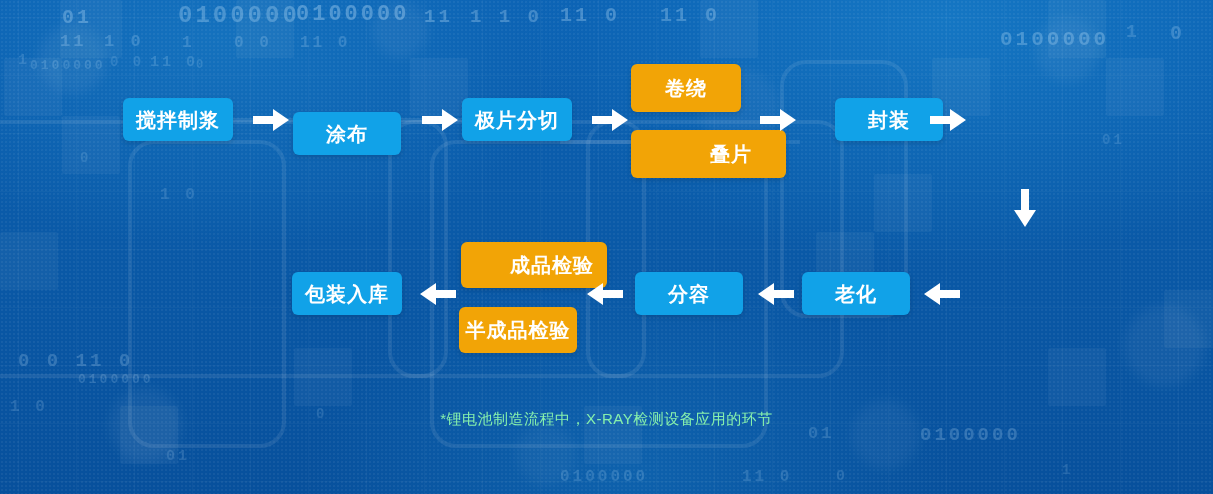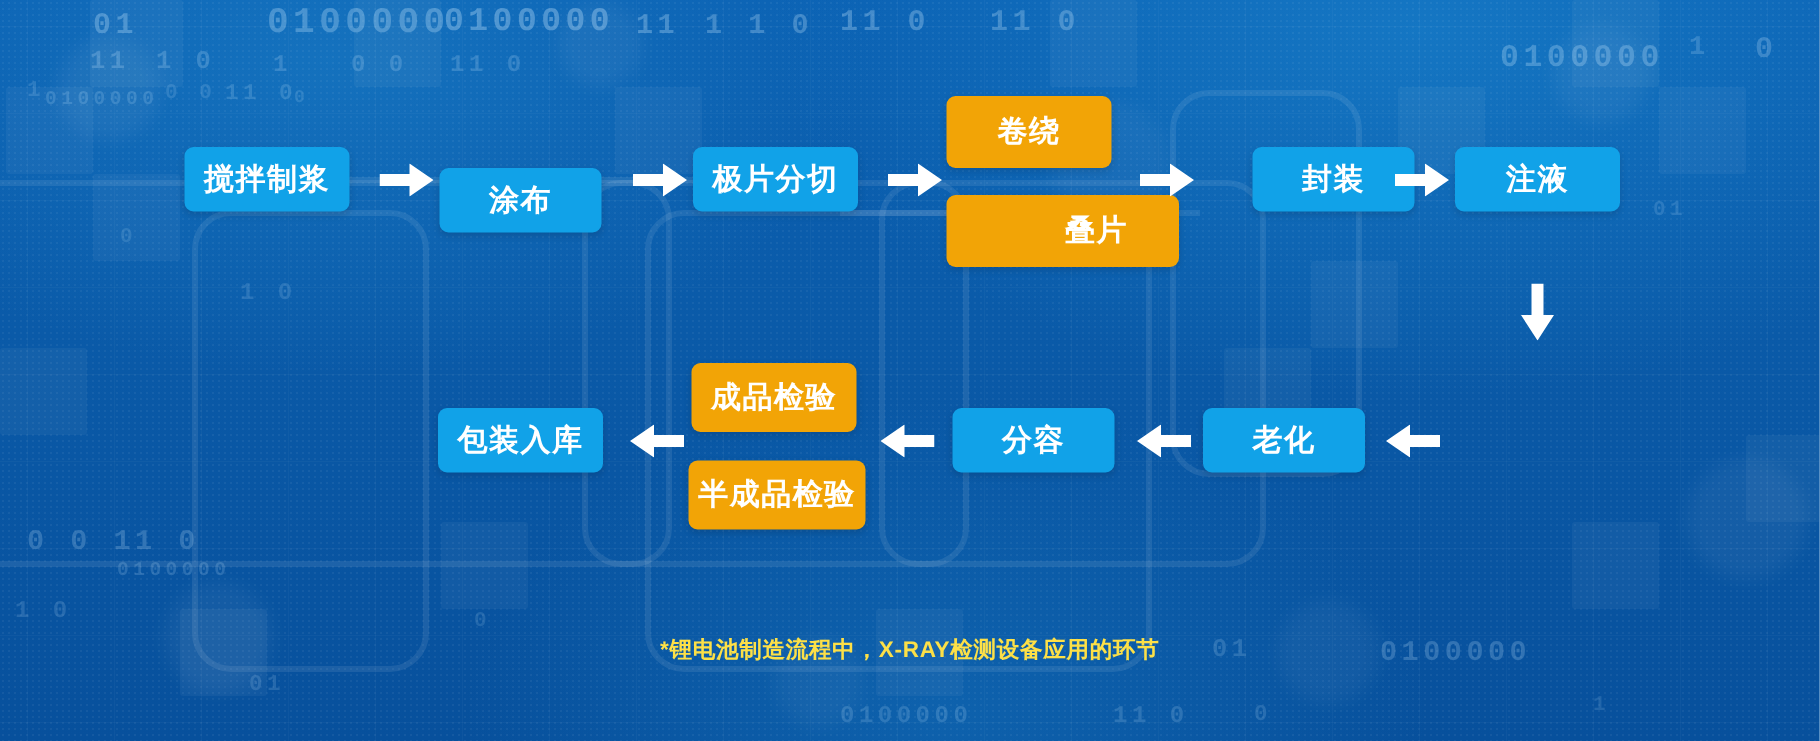--- a/index.html
+++ b/index.html
@@ -71,21 +71,21 @@
     box-shadow:0 2px 5px rgba(0,0,0,.13);
   }
   .node.blue{background:#11a2e8;}
   .node.orange{background:#f2a406;}
   
   .arrow{position:absolute;}
   .arrow svg{display:block;}
   
   .caption{
     position:absolute;left:0;right:0;text-align:center;
-    color:#fde047;font-size:15px;font-weight:700;letter-spacing:.5px;margin-top:14px;
+    color:#86efac;font-size:15px;font-weight:400;letter-spacing:.5px;
   }
 </style>
 </head>
 <body>
 
 <div id="stage">
 
   <div class="bg-base"></div>
   <div class="bg-squares"></div>
   <div class="bg-blocks"></div>
@@ -177,34 +177,31 @@
   </div>
 
   <div class="node orange" style="left:631px;top:130px;width:110px;height:48px;padding-left:45px;">
     <span>叠片</span>
   </div>
 
   <div class="node blue" style="left:835px;top:98px;width:108px;height:43px;">
     <span>封装</span>
   </div>
 
-  <div class="node blue" style="left:970px;top:98px;width:110px;height:43px;">
-    <span>注液</span>
-  </div>
 
 
   <div class="node blue" style="left:802px;top:272px;width:108px;height:43px;">
     <span>老化</span>
   </div>
 
   <div class="node blue" style="left:635px;top:272px;width:108px;height:43px;">
     <span>分容</span>
   </div>
 
-  <div class="node orange" style="left:461px;top:242px;width:110px;height:46px;">
+  <div class="node orange" style="left:461px;top:242px;width:110px;height:46px;padding-left:36px;">
     <span>成品检验</span>
   </div>
 
   <div class="node orange" style="left:459px;top:307px;width:118px;height:46px;">
     <span>半成品检验</span>
   </div>
 
   <div class="node blue" style="left:292px;top:272px;width:110px;height:43px;">
     <span>包装入库</span>
   </div>

